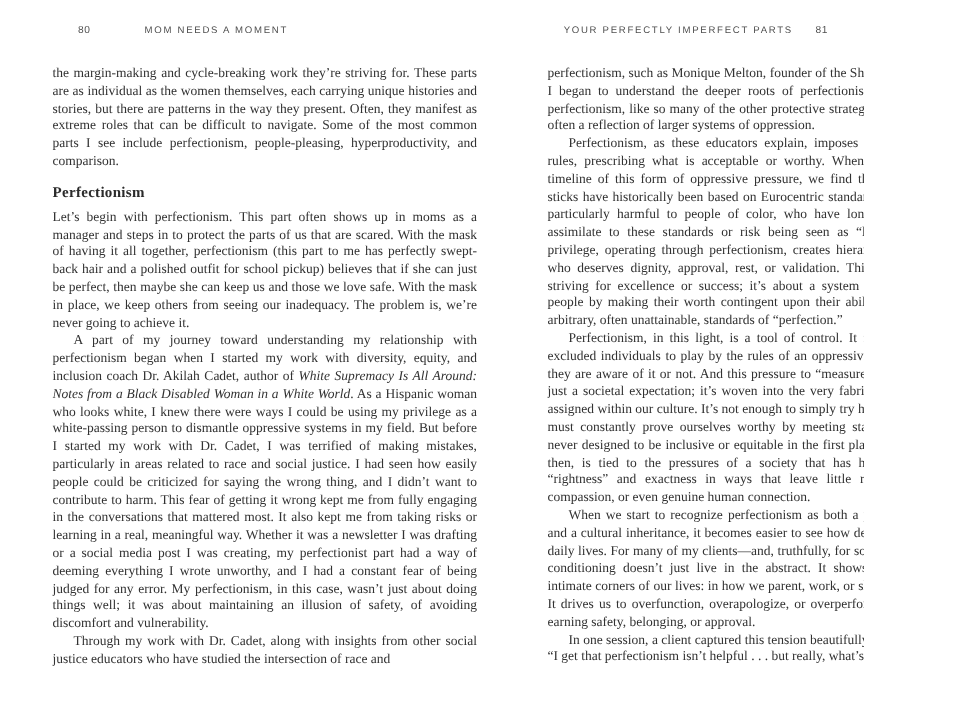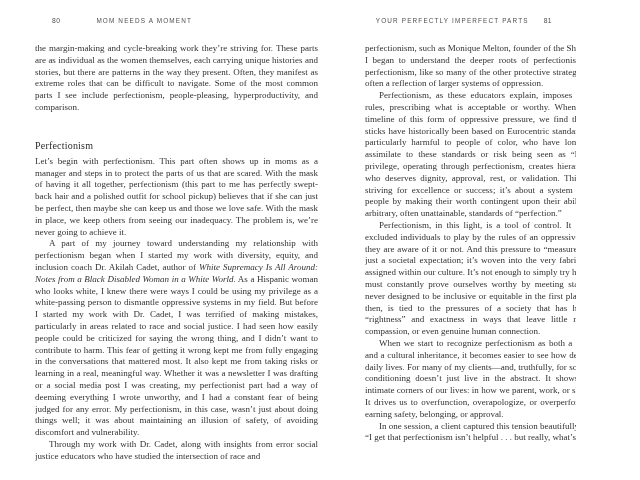--- a/index.html
+++ b/index.html
@@ -38,22 +38,22 @@
     color:var(--text);
     overflow:hidden;
     height:424px;
   }
   .text-col.left-col{left:35px;width:283px;}
   .text-col.right-col{left:345px;width:277px;margin-left:20px;}
   .text-col p{margin:0;}
   .text-col p.indent{text-indent:14px;font-family:Liberation Serif, serif;}
   .text-col h2{
     font-size:10px;line-height:12px;
-    font-weight:normal;color:#2b2b2b;
-    margin:26px 0 4px 0;
+    font-weight:bold;color:#2b2b2b;
+    margin:9px 0 4px 0;
     text-align:left;letter-spacing:0.2px;
   }
   .italic{font-style:italic;}
 </style>
 </head>
 <body>
 
 <div class="spread">
 
   <header class="page-head left-head">
@@ -64,21 +64,21 @@
   <header class="page-head right-head">
     <span>YOUR PERFECTLY IMPERFECT PARTS</span>
     <span class="folio">81</span>
   </header>
 
   <main class="text-col left-col">
       <p><span>the margin-making and cycle-breaking work they’re striving for. These parts are as individual as the women themselves, each carrying unique histories and stories, but there are patterns in the way they present. Often, they manifest as extreme roles that can be difficult to navigate. Some of the most common parts I see include perfectionism, people-pleasing, hyperproductivity, and comparison.</span></p>
       <h2><span>Perfectionism</span></h2>
       <p><span>Let’s begin with perfectionism. This part often shows up in moms as a manager and steps in to protect the parts of us that are scared. With the mask of having it all together, perfectionism (this part to me has perfectly swept-back hair and a polished outfit for school pickup) believes that if she can just be perfect, then maybe she can keep us and those we love safe. With the mask in place, we keep others from seeing our inadequacy. The problem is, we’re never going to achieve it.</span></p>
       <p class="indent"><span>A part of my journey toward understanding my relationship with perfectionism began when I started my work with diversity, equity, and inclusion coach Dr. Akilah Cadet, author of </span><span class="italic">White Supremacy Is All Around: Notes from a Black Disabled Woman in a White World</span><span>. As a Hispanic woman who looks white, I knew there were ways I could be using my privilege as a white-passing person to dismantle oppressive systems in my field. But before I started my work with Dr. Cadet, I was terrified of making mistakes, particularly in areas related to race and social justice. I had seen how easily people could be criticized for saying the wrong thing, and I didn’t want to contribute to harm. This fear of getting it wrong kept me from fully engaging in the conversations that mattered most. It also kept me from taking risks or learning in a real, meaningful way. Whether it was a newsletter I was drafting or a social media post I was creating, my perfectionist part had a way of deeming everything I wrote unworthy, and I had a constant fear of being judged for any error. My perfectionism, in this case, wasn’t just about doing things well; it was about maintaining an illusion of safety, of avoiding discomfort and vulnerability.</span></p>
-      <p class="indent"><span>Through my work with Dr. Cadet, along with insights from error social justice educators who have studied the intersection of race and</span></p>
+      <p class="indent"><span>Through my work with Dr. Cadet, along with insights from other social justice educators who have studied the intersection of race and</span></p>
     </main>
 
   <main class="text-col right-col">
       <p><span>perfectionism, such as Monique Melton, founder of the Shine Bright School, I began to understand the deeper roots of perfectionism. I learned that perfectionism, like so many of the other protective strategies we develop, is often a reflection of larger systems of oppression.</span></p>
       <p class="indent"><span>Perfectionism, as these educators explain, imposes rigid metrics and rules, prescribing what is acceptable or worthy. When you look at the timeline of this form of oppressive pressure, we find that the measuring sticks have historically been based on Eurocentric standards and have been particularly harmful to people of color, who have long been forced to assimilate to these standards or risk being seen as “less than.” White privilege, operating through perfectionism, creates hierarchies that dictate who deserves dignity, approval, rest, or validation. This isn’t just about striving for excellence or success; it’s about a system that dehumanizes people by making their worth contingent upon their ability to conform to arbitrary, often unattainable, standards of “perfection.”</span></p>
       <p class="indent"><span>Perfectionism, in this light, is a tool of control. It forces historically excluded individuals to play by the rules of an oppressive system, whether they are aware of it or not. And this pressure to “measure up” is more than just a societal expectation; it’s woven into the very fabric of how value is assigned within our culture. It’s not enough to simply try hard or do well; we must constantly prove ourselves worthy by meeting standards that were never designed to be inclusive or equitable in the first place. Perfectionism, then, is tied to the pressures of a society that has historically valued “rightness” and exactness in ways that leave little room for growth, compassion, or even genuine human connection.</span></p>
       <p class="indent"><span>When we start to recognize perfectionism as both a personal protector and a cultural inheritance, it becomes easier to see how deeply it shapes our daily lives. For many of my clients—and, truthfully, for so many of us—this conditioning doesn’t just live in the abstract. It shows up in the most intimate corners of our lives: in how we parent, work, or show up for others. It drives us to overfunction, overapologize, or overperform in the hope of earning safety, belonging, or approval.</span></p>
       <p class="indent"><span>In one session, a client captured this tension beautifully. “So,” she asked, “I get that perfectionism isn’t helpful . . . but really, what’s the difference</span></p>
     </main>
 

